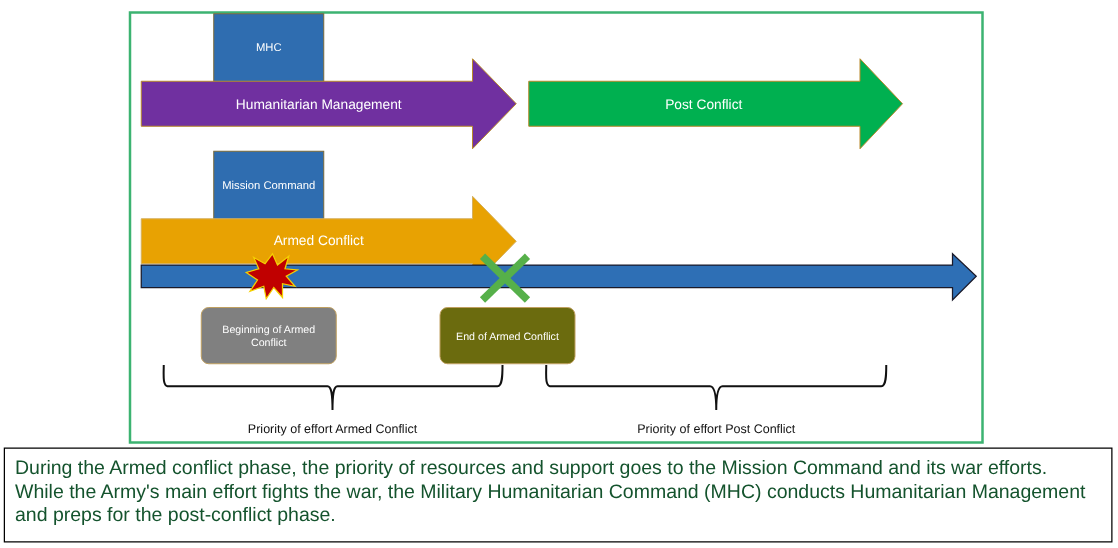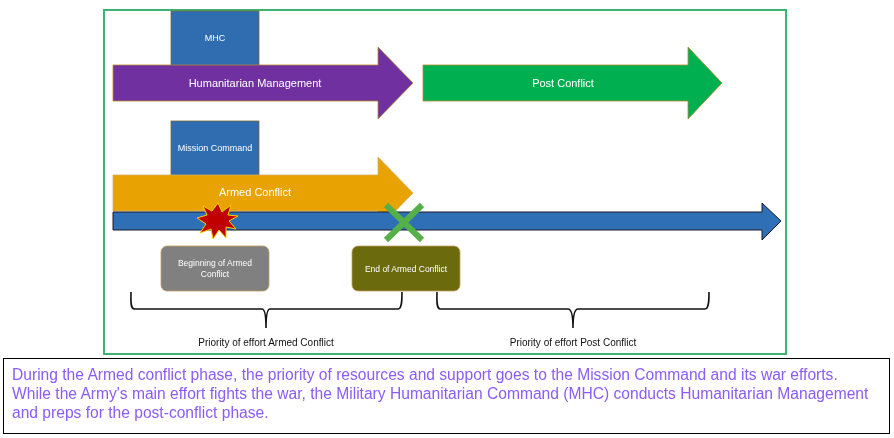--- a/index.html
+++ b/index.html
@@ -1,21 +1,21 @@
 <!DOCTYPE html>
 <html><head>
 <meta charset="utf-8">
 <style>
   html, body { margin: 0; padding: 0; background: #ffffff; }
   body { width: 894px; height: 438px; position: relative; overflow: hidden; font-family: "Liberation Sans", sans-serif; }
   #frame { position: absolute; left: 103px; top: 9px; width: 684px; height: 346px; border: 2px solid #3cb371; box-sizing: border-box; }
   svg#diagram { position: absolute; left: 0; top: 0; }
   .lbl { font-family: "Liberation Sans", sans-serif; fill: #ffffff; }
   .blk { font-family: "Liberation Sans", sans-serif; fill: #111111; }
-  #caption { position: absolute; left: 3px; top: 358px; width: 887px; height: 76px; border: 1.5px solid #000; box-sizing: border-box; padding: 6px 8px 0 8px; font-size: 15.6px; line-height: 19px; color: #8b5cf6; font-family: "Liberation Sans", sans-serif; }
+  #caption { position: absolute; left: 3px; top: 358px; width: 887px; height: 76px; border: 1.5px solid #000; box-sizing: border-box; padding: 6px 8px 0 8px; font-size: 15.6px; line-height: 19px; color: #14532d; font-family: "Liberation Sans", sans-serif; }
 </style>
 </head>
 <body>
 
 <div id="frame"></div>
 
 <svg id="diagram" width="894" height="360">
 
   <rect x="171" y="11" width="88" height="55" fill="#2f6db0" stroke="#7a6a3a" stroke-width="0.8"></rect>
   <text class="lbl" x="215" y="41" font-size="9" text-anchor="middle">MHC</text>

